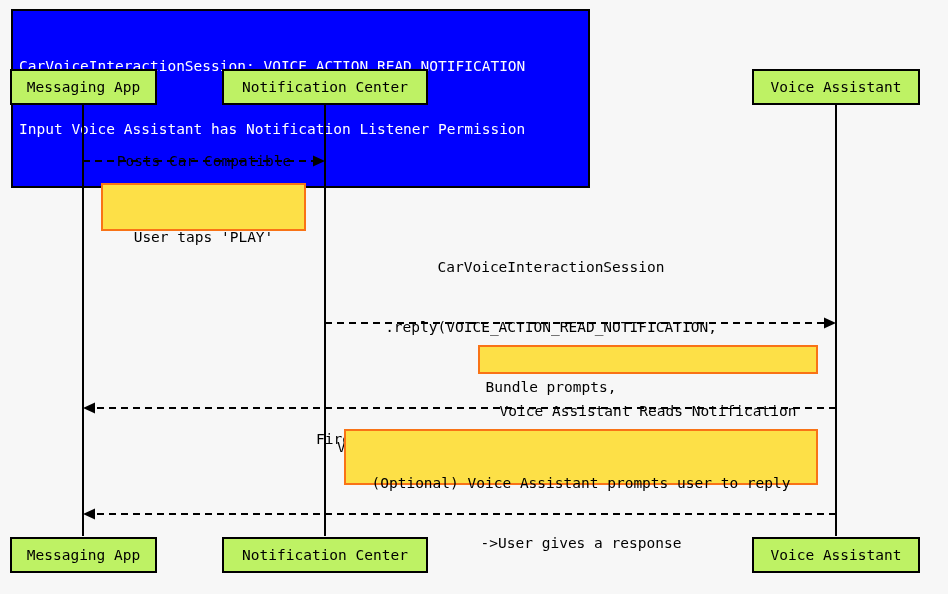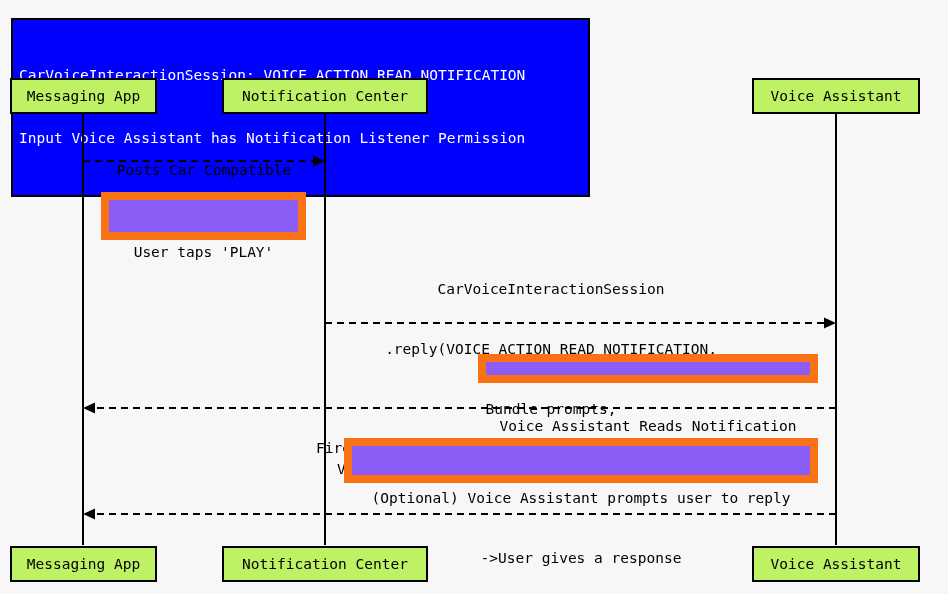--- a/index.html
+++ b/index.html
@@ -12,21 +12,21 @@
     height: 594px;
     position: relative;
     overflow: hidden;
     font-family: "DejaVu Sans Mono", "Liberation Mono", monospace;
     color: #000;
   }
   #diagram {
     position: absolute;
     inset: 0;
   }
-  .abs { position: absolute; margin-top: 9px; }
+  .abs { position: absolute; }
 
   
   .title-banner {
     left: 11px;
     top: 9px;
     width: 579px;
     box-sizing: border-box;
     background: #0000ff;
     border: 2px solid #000000;
     padding: 3px 6px 4px 6px;
@@ -54,22 +54,22 @@
 
   
   .lifeline {
     width: 2px;
     background: #000000;
   }
 
   
   .note {
     box-sizing: border-box;
-    background: #8b5cf6;
-    border: 8px solid #f97316;
+    background: #fde047;
+    border: 2px solid #f97316;
     font-size: 14.5px;
     line-height: 20px;
     white-space: pre;
     text-align: center;
     padding: 2px 6px;
     color: #000;
   }
   .note-line { display: block; }
 
   
@@ -128,36 +128,36 @@
 
   <div class="abs msg-label" style="left:84px; top:111px; width:240px;">
     <span class="msg-line">Posts Car Compatible</span>
     <span class="msg-line">Messaging Notification</span>
   </div>
 
   <div class="abs note" style="left:101px; top:183px; width:205px; height:48px;">
     <span class="note-line">User taps 'PLAY'</span>
   </div>
 
-  <div class="abs msg-label" style="left:326px; top:230px; width:450px;">
+  <div class="abs msg-label" style="left:326px; top:217px; width:450px;">
     <span class="msg-line">CarVoiceInteractionSession</span>
     <span class="msg-line">.reply(VOICE_ACTION_READ_NOTIFICATION,</span>
     <span class="msg-line">Bundle prompts,</span>
     <span class="msg-line">VoiceInteractionSession.SHOW_SOURCE_NOTIFICATION)</span>
   </div>
 
   <div class="abs note" style="left:478px; top:345px; width:340px; height:29px; line-height:25px;">
     <span class="note-line">Voice Assistant Reads Notification</span>
   </div>
 
   <div class="abs msg-label" style="left:84px; top:389px; width:752px;">
     <span class="msg-line">Fires MARK_AS_READ Pending Intent</span>
   </div>
 
-  <div class="abs note" style="left:344px; top:429px; width:474px; height:45px;">
+  <div class="abs note" style="left:344px; top:429px; width:474px; height:56px;">
     <span class="note-line">(Optional) Voice Assistant prompts user to reply</span>
     <span class="note-line">-&gt;User gives a response</span>
   </div>
 
 
   <svg id="arrows" viewBox="0 0 948 594">
 
     <g>
       <line x1="83" y1="161" x2="316" y2="161" stroke="#000" stroke-width="2.2" stroke-dasharray="7,5"></line>
       <polygon points="325,161 313,155.5 313,166.5" fill="#000"></polygon>

